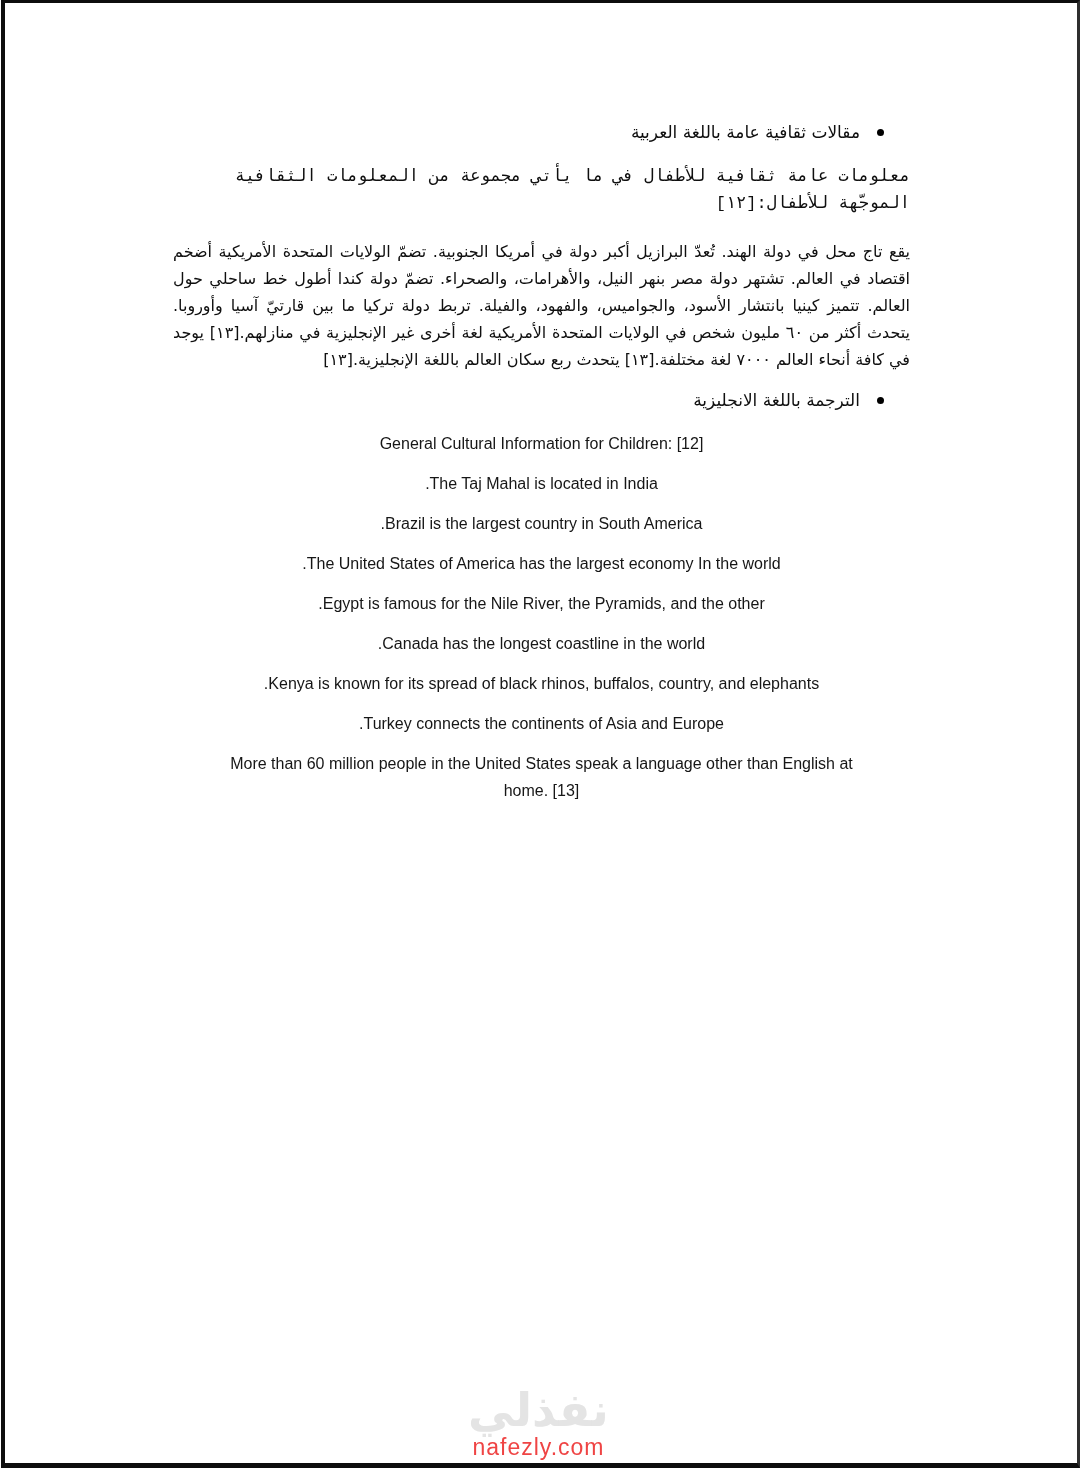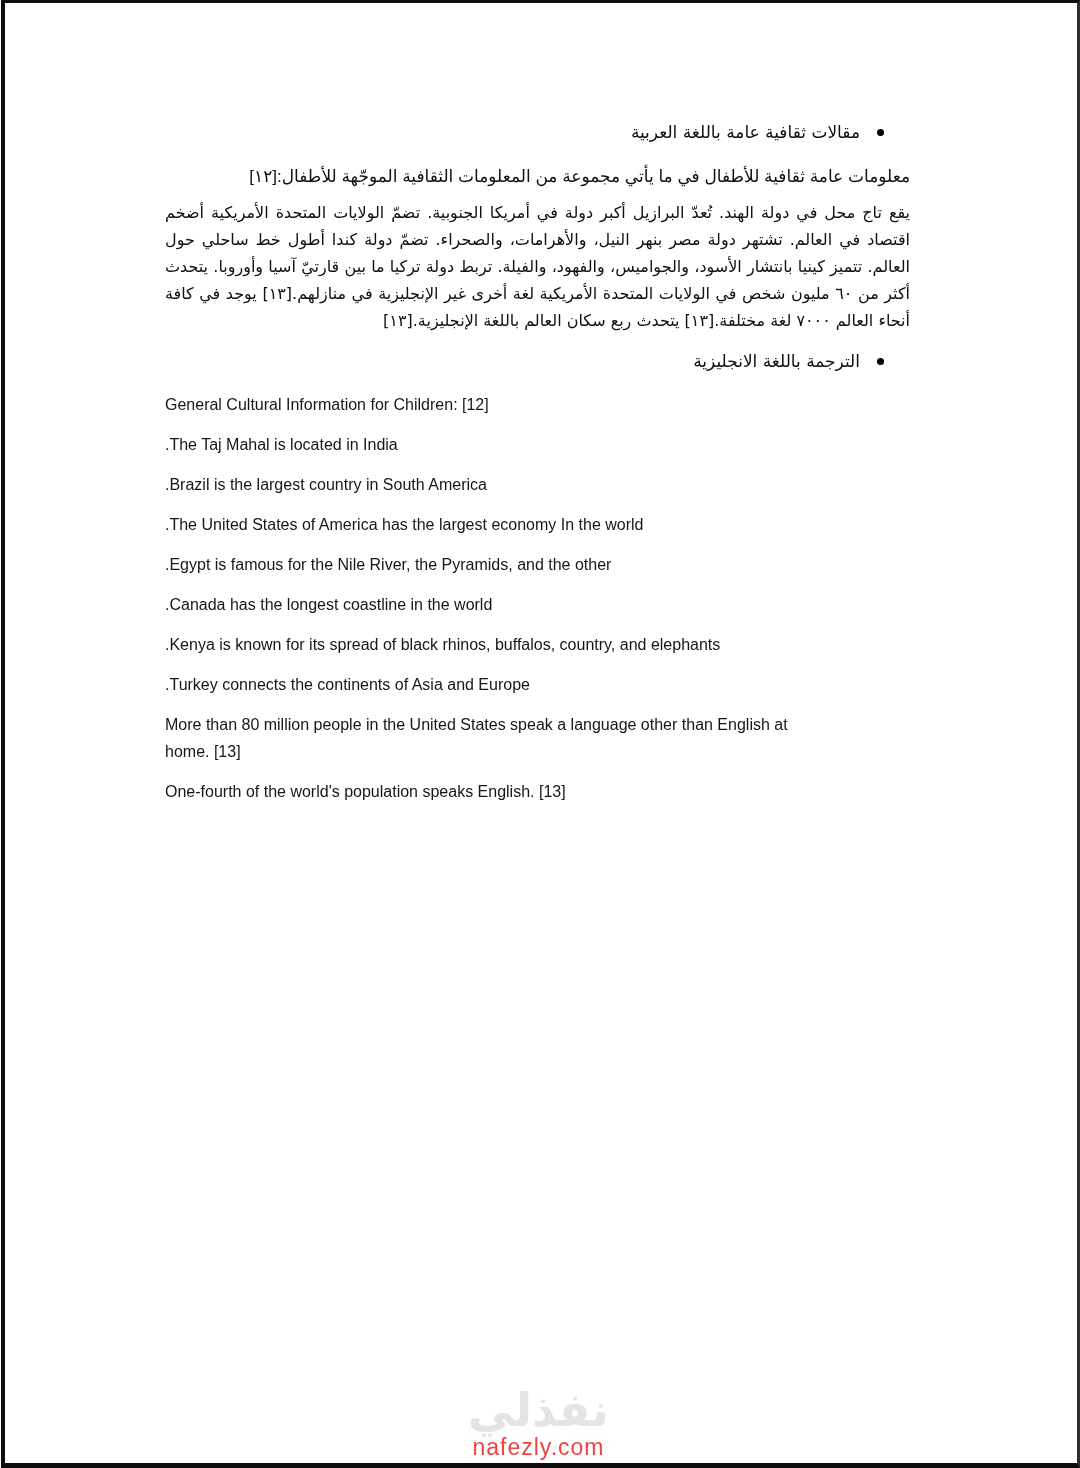--- a/index.html
+++ b/index.html
@@ -9,47 +9,47 @@
   }
   .page{
     position:absolute;left:1px;top:0;right:0;bottom:0;background:#ffffff;
     border-top:3px solid #0d0d0d;
     border-left:4px solid #0d0d0d;
     border-right:3px solid #2e2e2e;
     border-bottom:5px solid #0d0d0d;
     box-sizing:border-box;
   }
   .content{
-    position:absolute;top:116px;left:160px;right:167px;
+    position:absolute;top:116px;left:168px;right:167px;
   }
   .bullet-line{
     direction:rtl;text-align:right;
     font-family:"DejaVu Sans",sans-serif;
     font-size:17px;line-height:27px;color:#0f0f0f;
     padding-right:26px;margin:0 0 17px 0;
   }
   .bullet-line.second{margin-bottom:16px;}
   .bullet-dot{
     display:inline-block;width:7px;height:7px;border-radius:50%;
     background:#000;margin-left:17px;vertical-align:2px;
   }
   .ar-intro{
     direction:rtl;text-align:right;
-    font-family:Liberation Sans, sans-serif;
+    font-family:Liberation Mono, monospace;
     font-size:17px;line-height:27px;color:#0f0f0f;
-    margin:0 0 9px 0;
+    margin:0 0 21px 0;
   }
   .ar-body{
     direction:rtl;text-align:justify;text-justify:inter-word;
     font-family:"DejaVu Sans",sans-serif;
     font-size:16px;line-height:27px;color:#0f0f0f;
     margin:0 0 14px 0;
   }
   .en-line{
-    direction:ltr;text-align:left;
+    direction:ltr;text-align:center;
     font-family:"Liberation Sans",sans-serif;
     font-size:16px;line-height:27px;color:#161616;
     margin:0 0 13px 0;
   }
   .en-line.lead{margin-bottom:0;}
   .watermark{
     position:absolute;left:0;right:5px;bottom:4px;text-align:center;
     user-select:none;
   }
   .wm-logo{
@@ -82,23 +82,22 @@
     </div>
 
     <p class="en-line">General Cultural Information for Children: [12]</p>
     <p class="en-line">.The Taj Mahal is located in India</p>
     <p class="en-line">.Brazil is the largest country in South America</p>
     <p class="en-line">.The United States of America has the largest economy In the world</p>
     <p class="en-line">.Egypt is famous for the Nile River, the Pyramids, and the other</p>
     <p class="en-line">.Canada has the longest coastline in the world</p>
     <p class="en-line">.Kenya is known for its spread of black rhinos, buffalos, country, and elephants</p>
     <p class="en-line">.Turkey connects the continents of Asia and Europe</p>
-    <p class="en-line lead">More than 80 million people in the United States speak a language other than English at</p>
+    <p class="en-line lead">More than 60 million people in the United States speak a language other than English at</p>
     <p class="en-line">home. [13]</p>
-    <p class="en-line">One-fourth of the world's population speaks English. [13]</p>
 
   </div>
 
   <div class="watermark">
     <div class="wm-logo">نفذلي</div>
     <div class="wm-site">nafezly.com</div>
   </div>
 
 </div>
 

